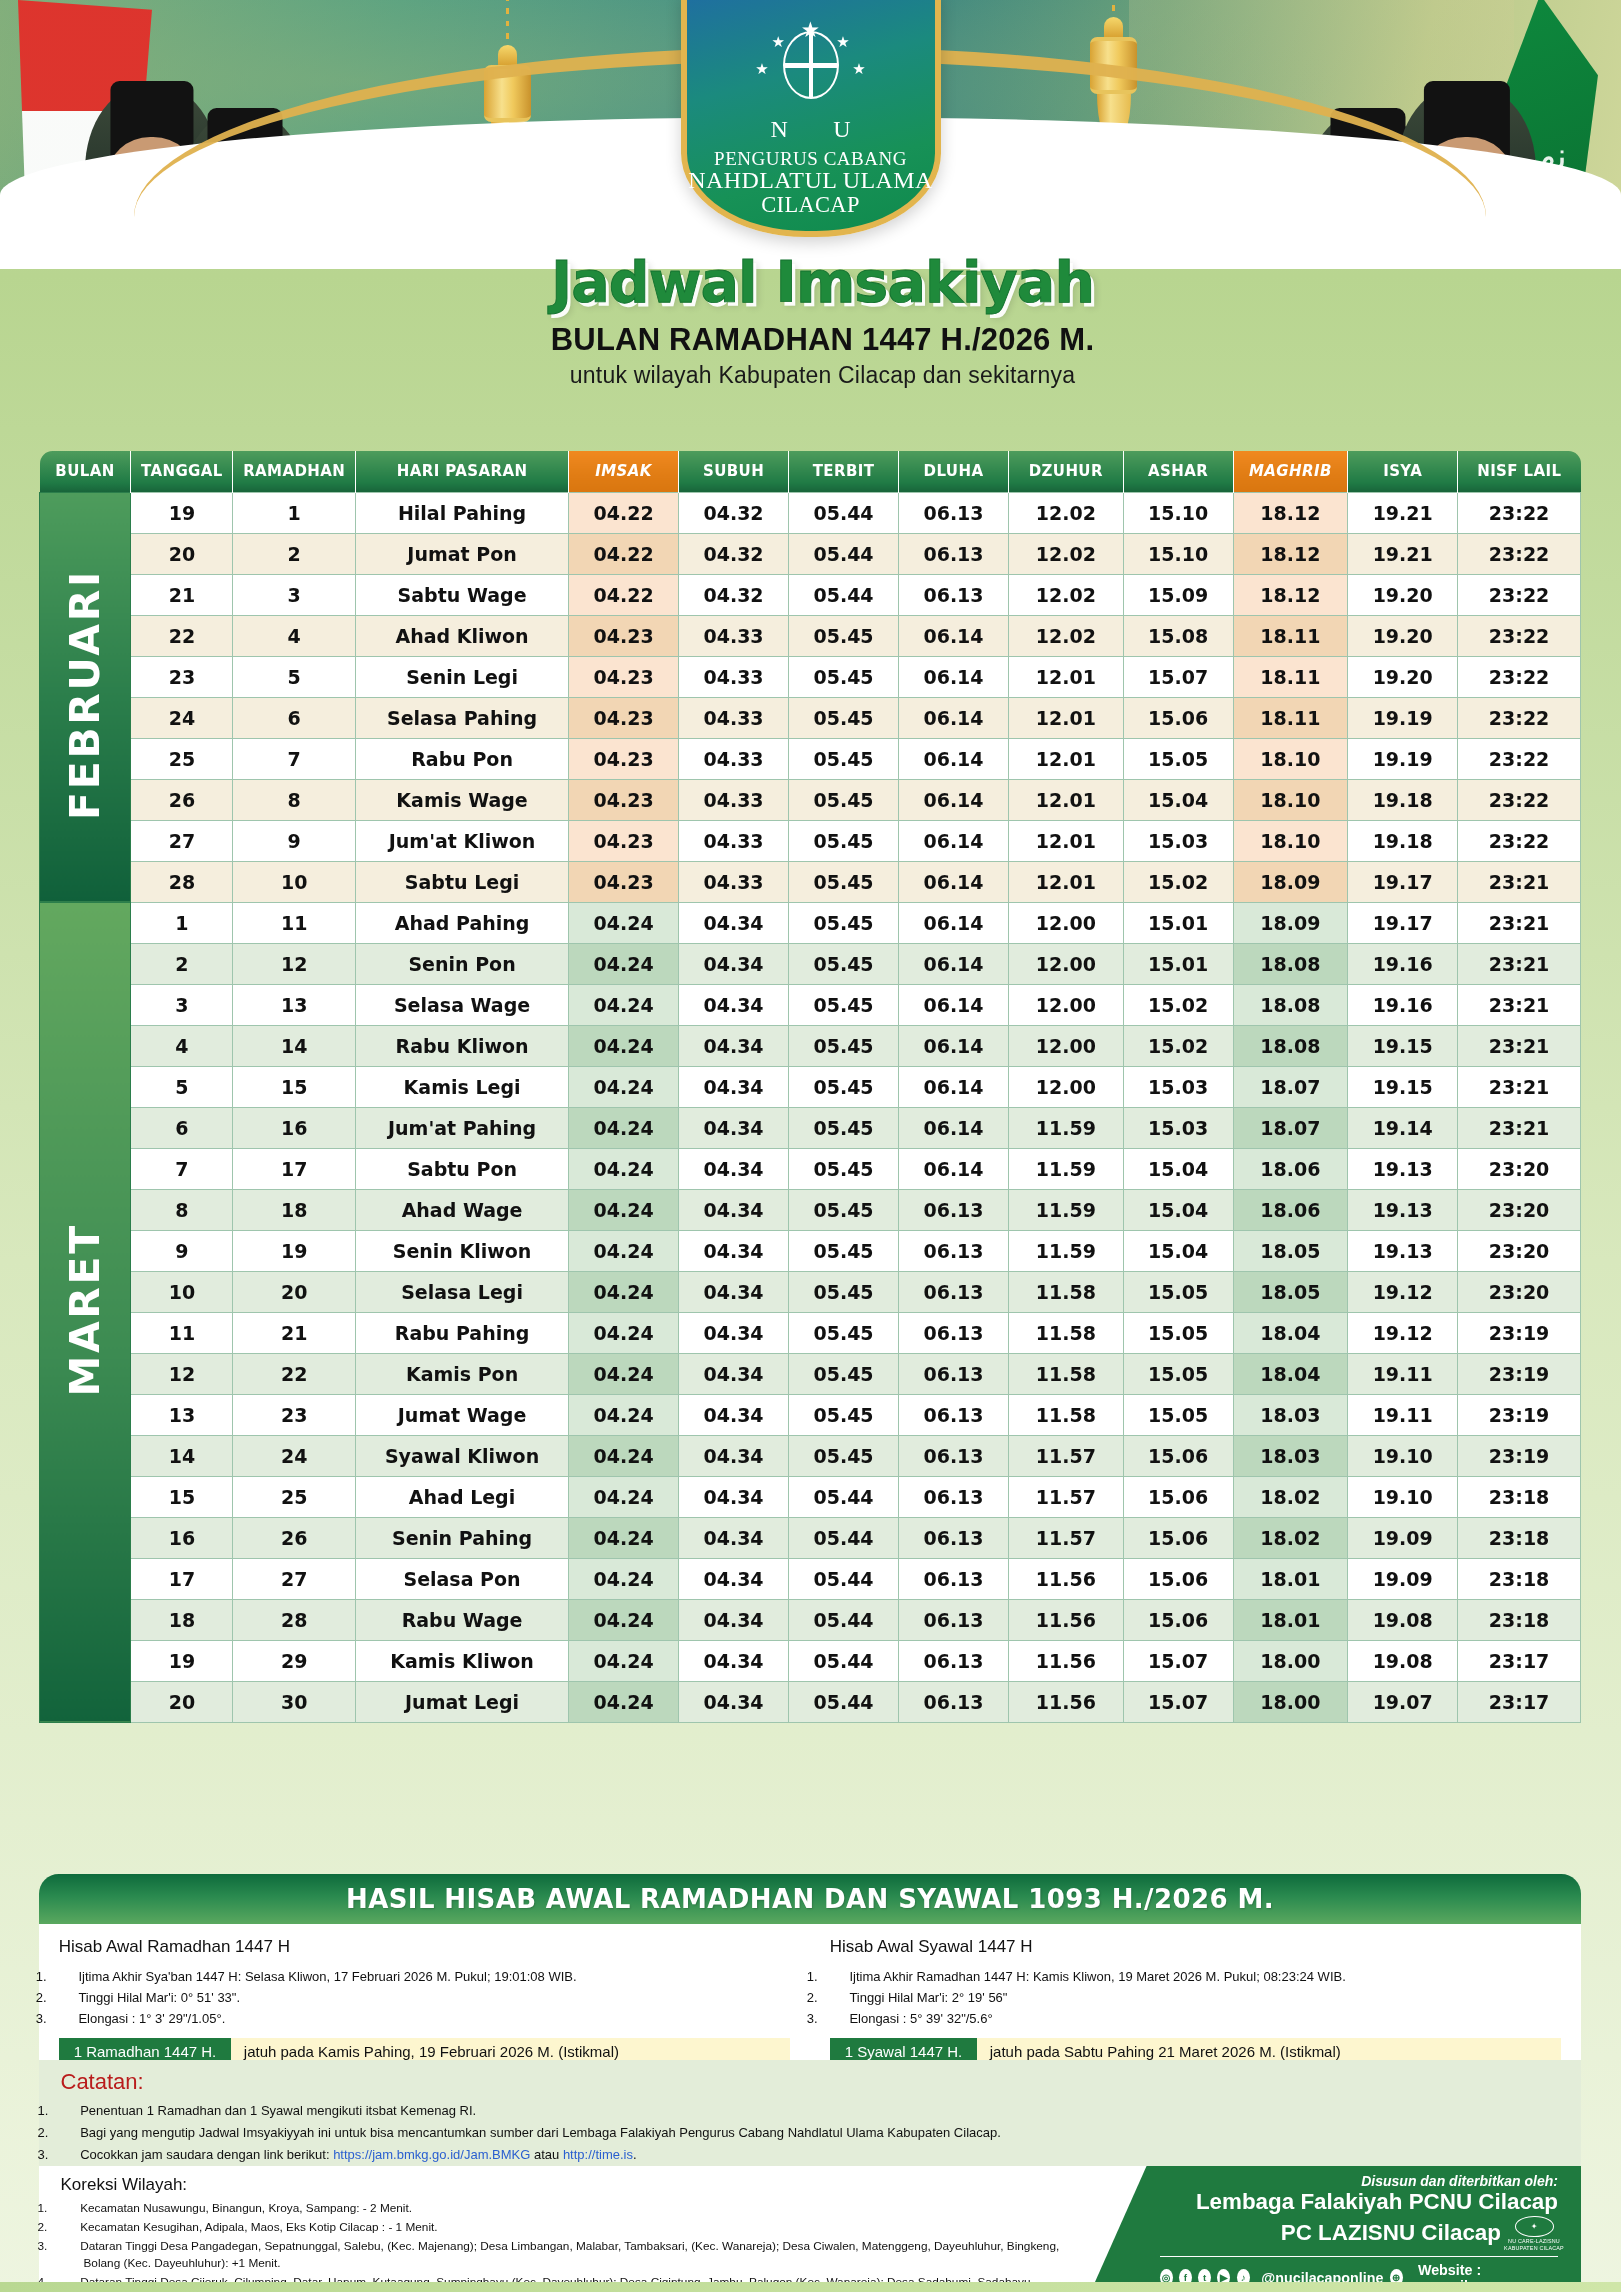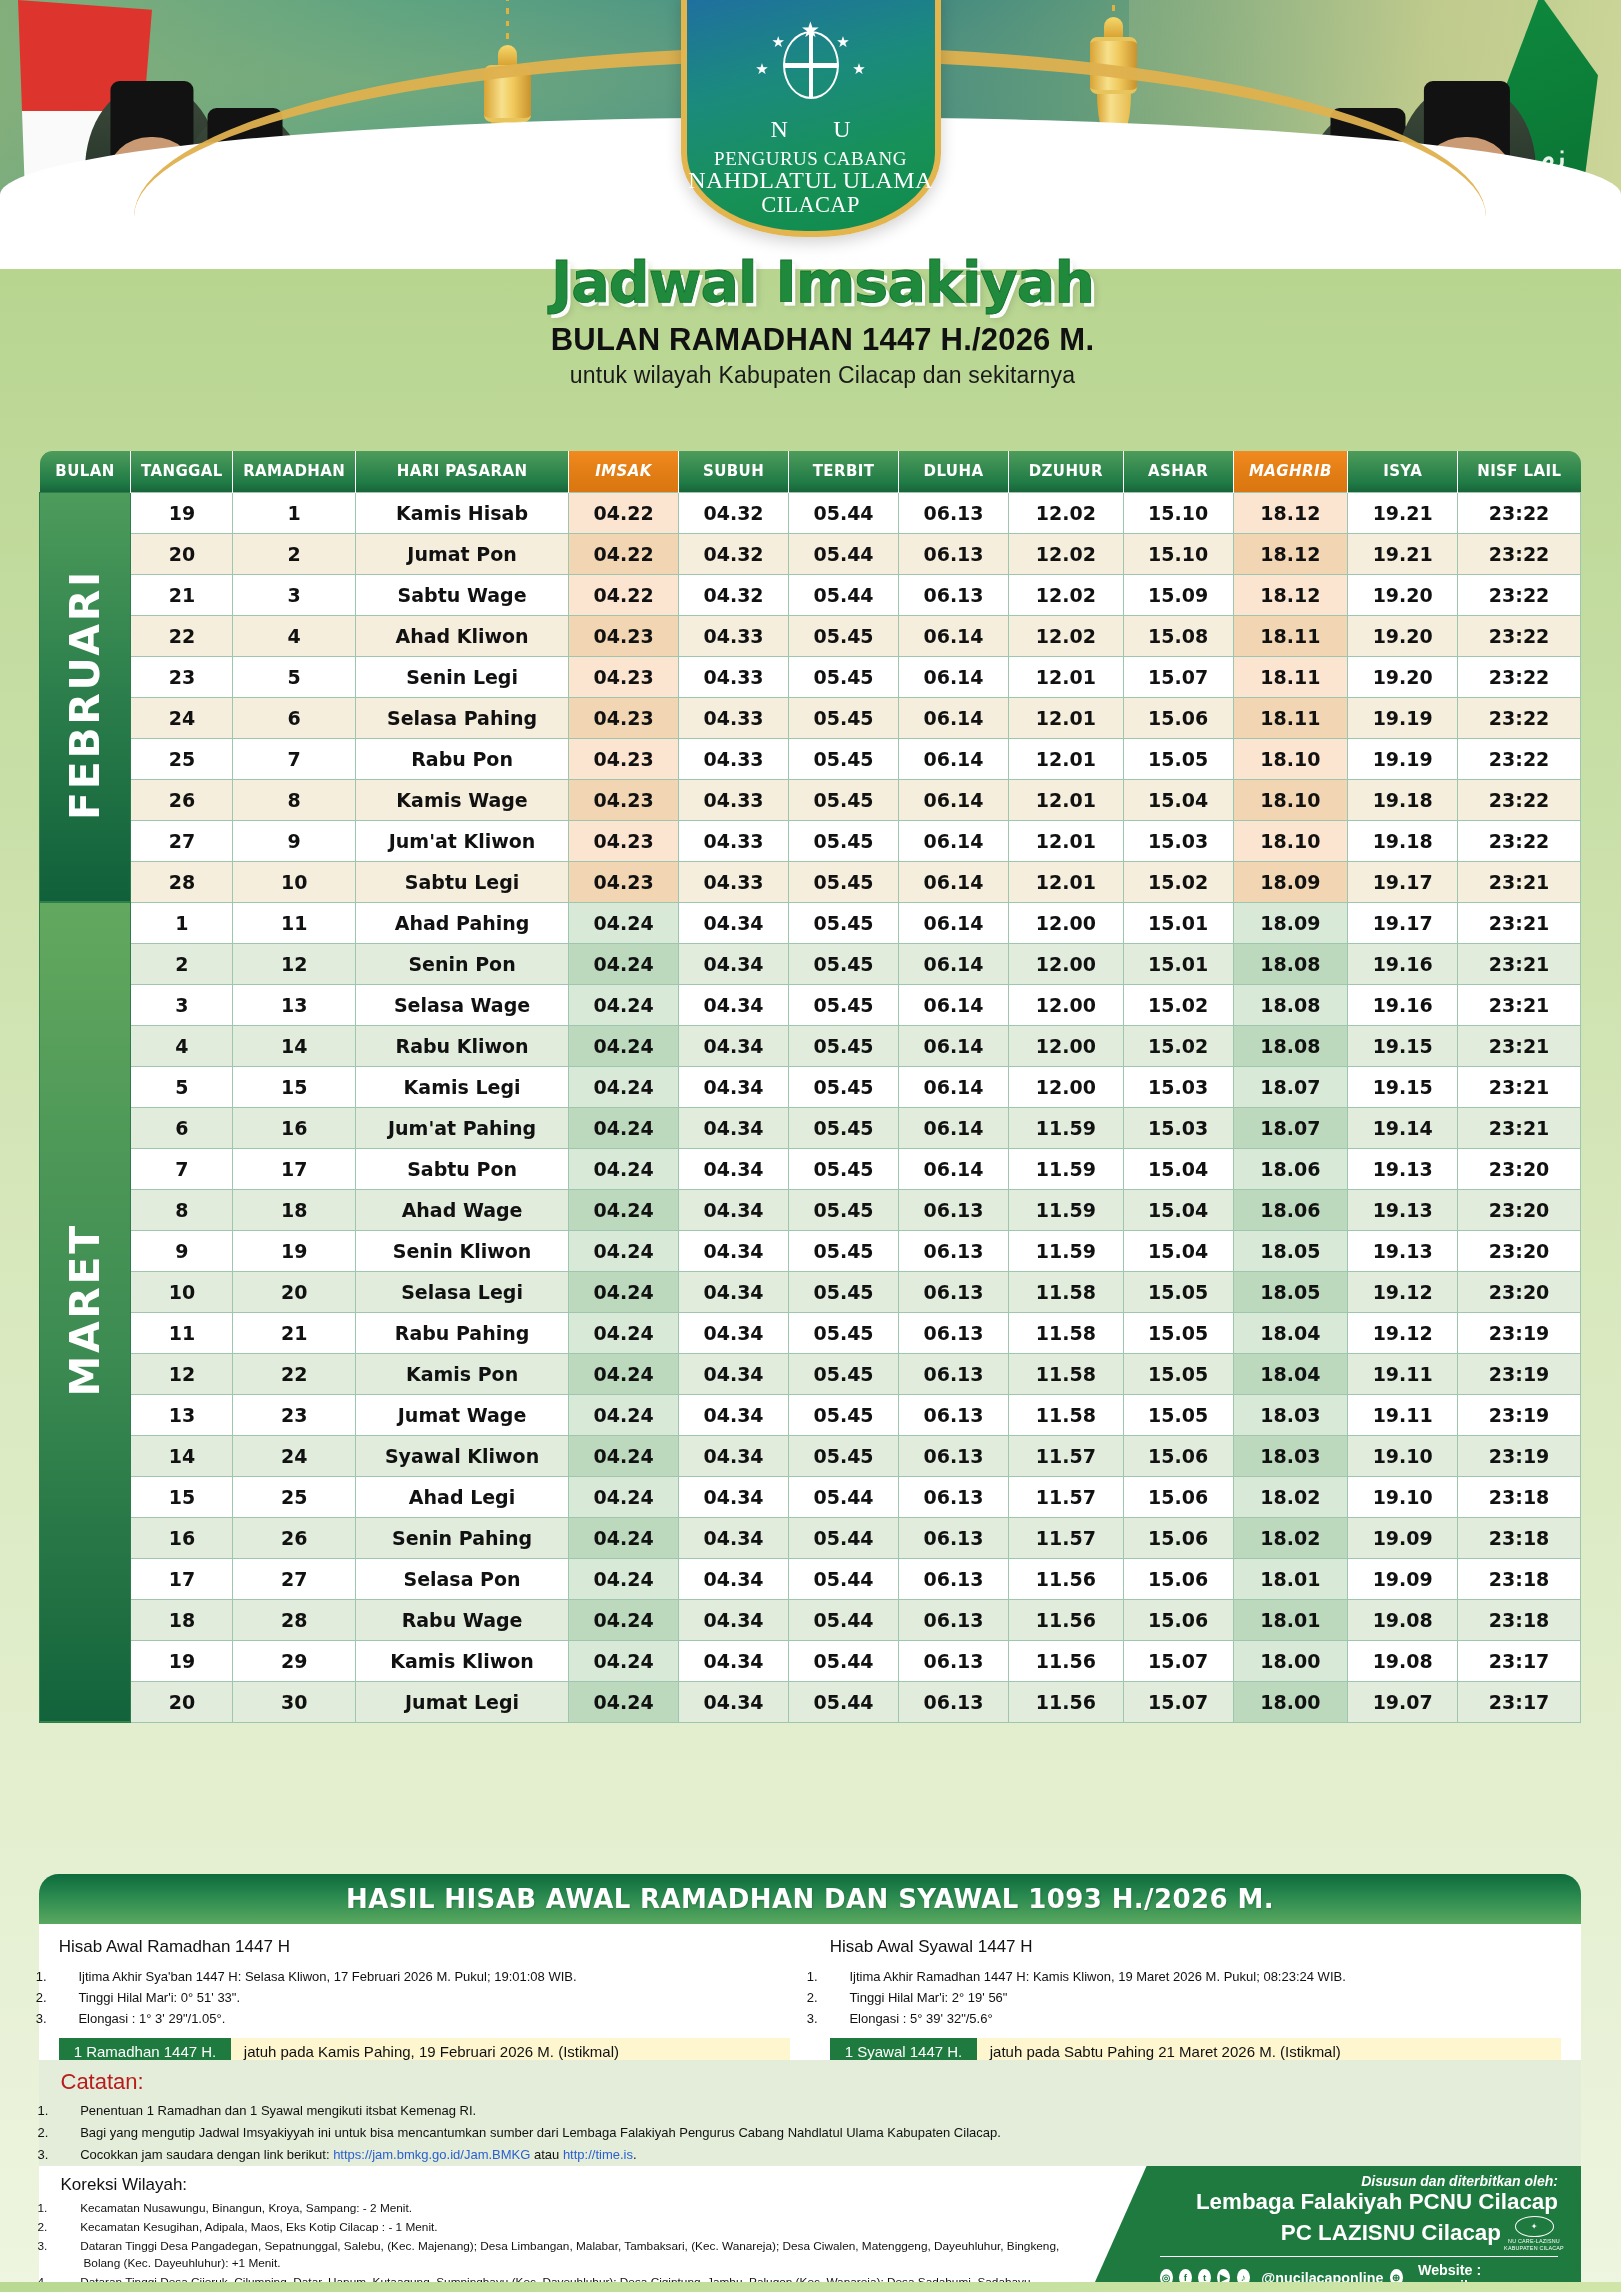--- a/index.html
+++ b/index.html
@@ -378,21 +378,21 @@
             <th class="hl">MAGHRIB</th>
             <th>ISYA</th>
             <th class="r2">NISF LAIL</th>
           </tr>
       </thead>
       <tbody id="tbody">
           <tr class="feb">
             <td class="monthcell" rowspan="10"><span class="vert">FEBRUARI</span></td>
             <td>19</td>
             <td>1</td>
-            <td class="name">Kamis Hisab</td>
+            <td class="name">Hilal Pahing</td>
             <td class="c-imsak">04.22</td>
             <td>04.32</td>
             <td>05.44</td>
             <td>06.13</td>
             <td>12.02</td>
             <td>15.10</td>
             <td class="c-maghrib">18.12</td>
             <td>19.21</td>
             <td>23:22</td>
           </tr>

